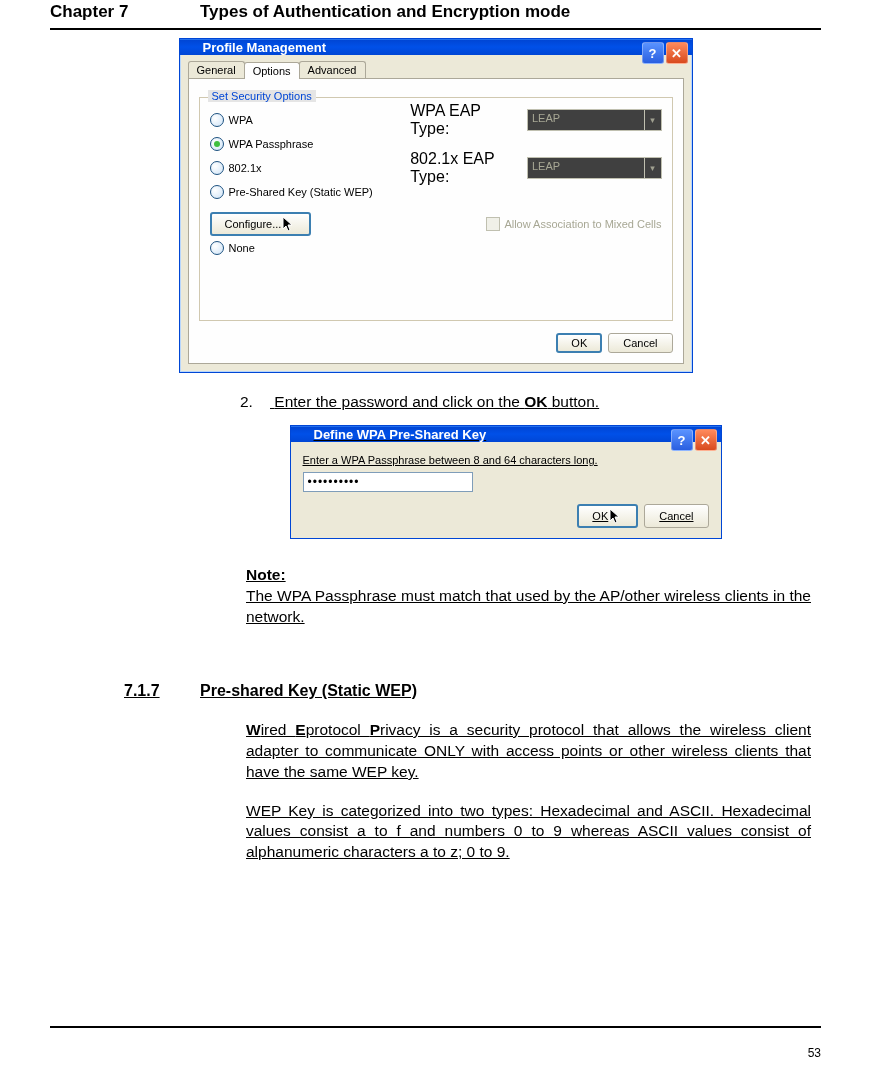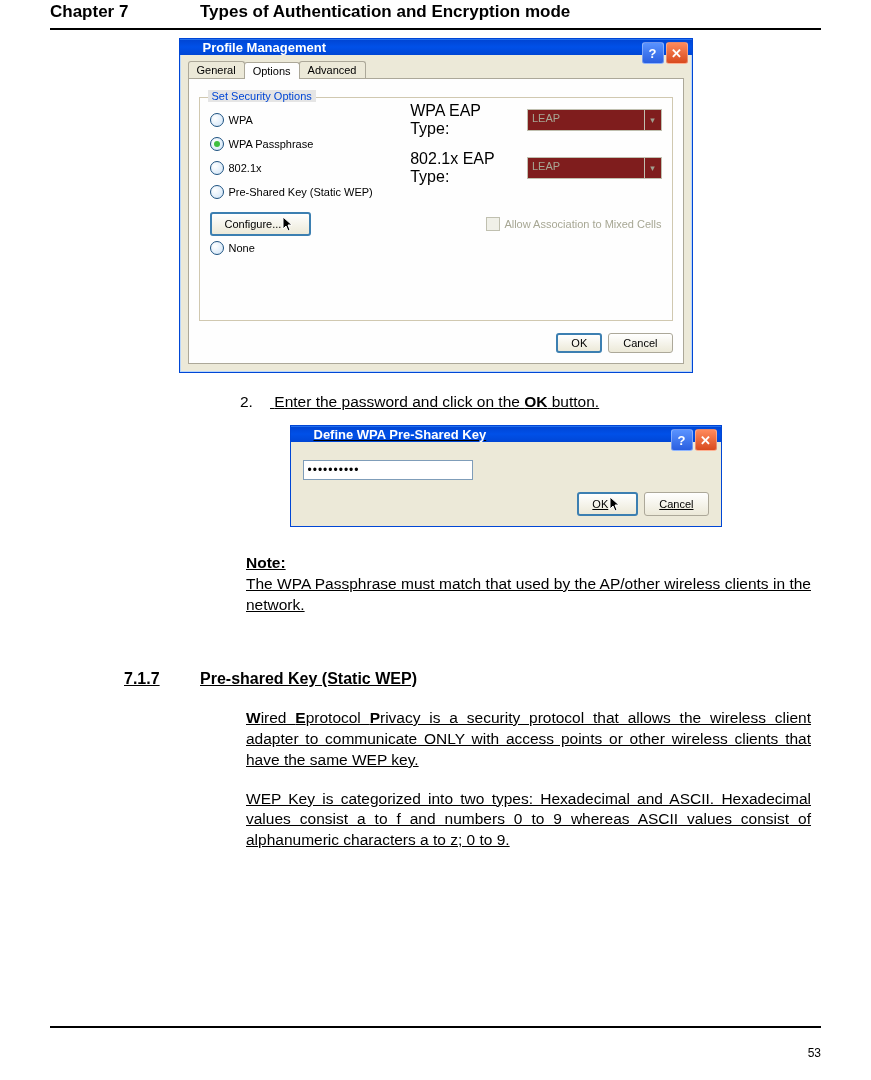--- a/index.html
+++ b/index.html
@@ -146,21 +146,21 @@
     position: absolute;
     width: 6px; height: 6px; border-radius: 50%;
     background: #3fbf3f;
     left: 3px; top: 3px;
   }
   .xp-combo {
     display: flex;
     width: 150px;
     height: 20px;
     border: 1px solid #c0c0b0;
-    background: #7f1d1d;
+    background: #404040;
   }
   .xp-combo.disabled { color: #a7a794; }
   .xp-combo .combo-text { flex: 1; padding: 2px 4px; font-size: 11px; }
   .xp-combo .combo-arrow {
     width: 16px;
     display: flex; align-items:center; justify-content:center;
     color: #a0a090;
     font-size: 9px;
     border-left: 1px solid #c0c0b0;
   }
@@ -365,20 +365,21 @@
 
     <div class="xp-window dlg2">
       <div class="xp-titlebar">
         <span>Define WPA Pre-Shared Key</span>
         <div class="tb-right">
           <div class="tb-btn tb-help">?</div>
           <div class="tb-btn tb-close">✕</div>
         </div>
       </div>
       <div class="dlg2-body">
+        <div>Enter a WPA Passphrase between 8 and 64 characters long.</div>
         <span class="pw-field">••••••••••</span>
         <div class="dlg2-footer">
           <span class="xp-btn default">
             <span>OK</span>
             <span class="cursor-arrow">
               <svg width="14" height="18" viewBox="0 0 14 18">
                   <polygon points="1,1 1,13 4,10 6,15 8,14 6,9 10,9" fill="#000" stroke="#fff" stroke-width="1"></polygon>
                 </svg>
             </span>
           </span>

